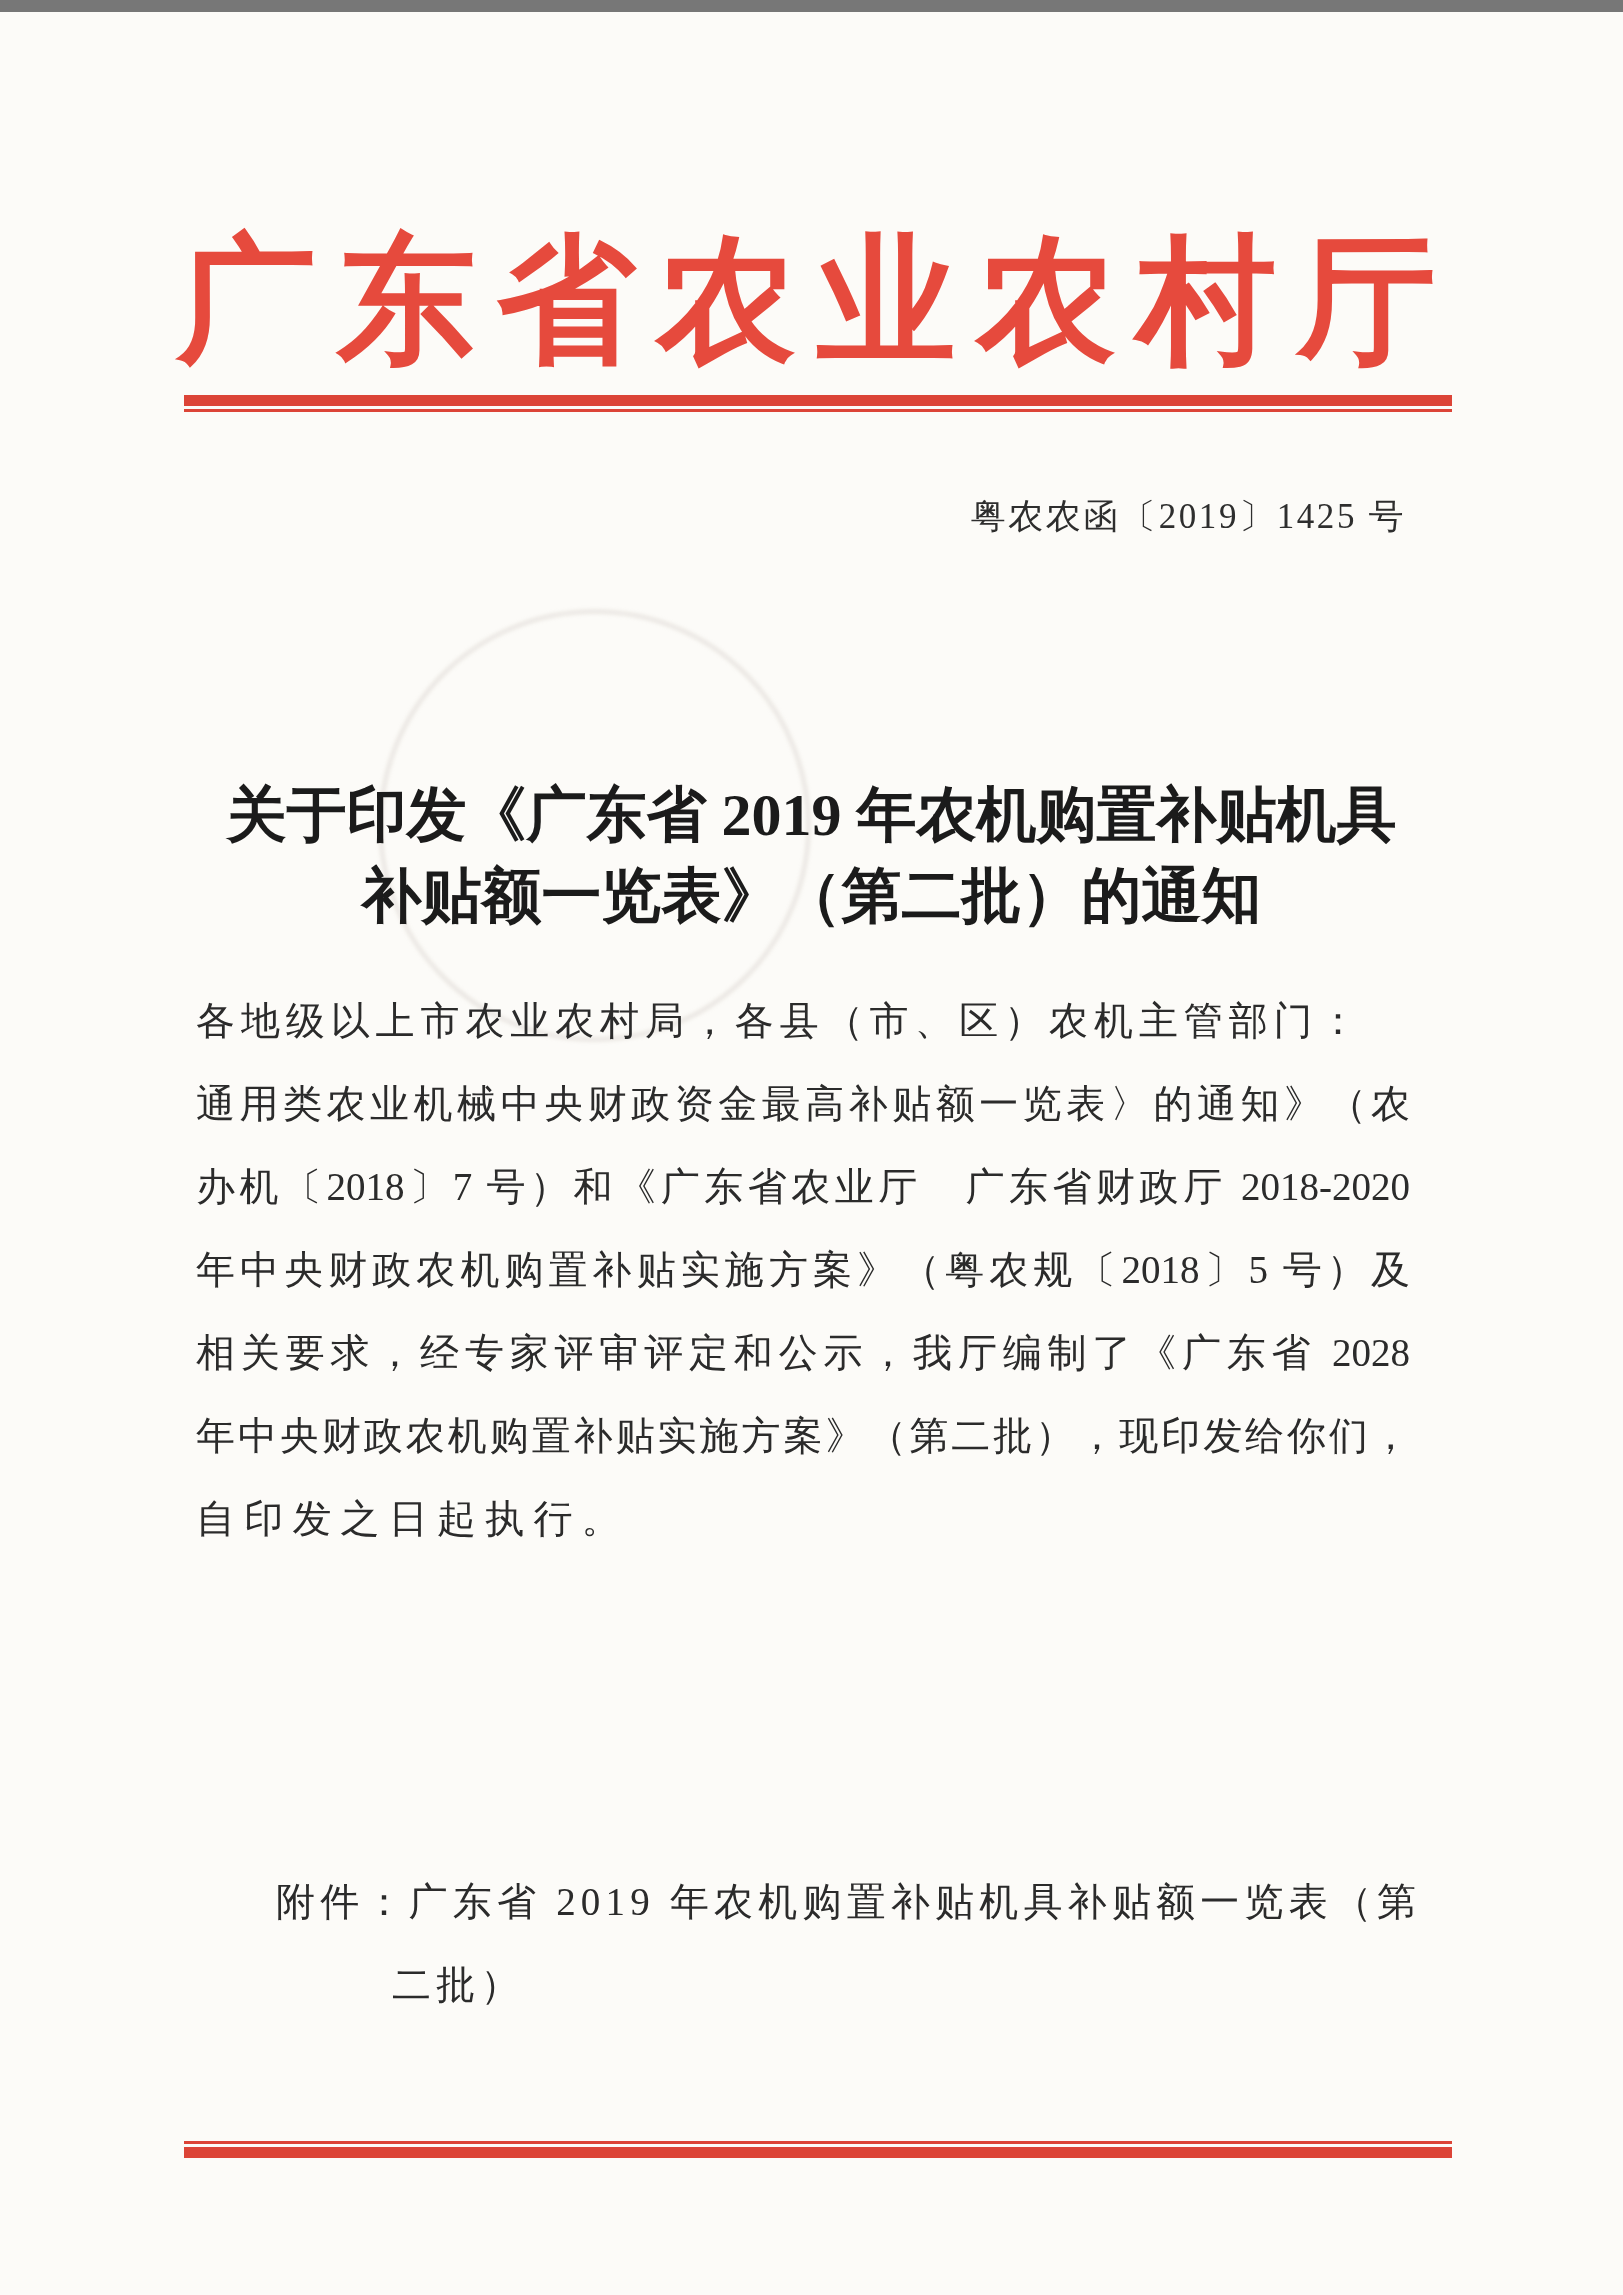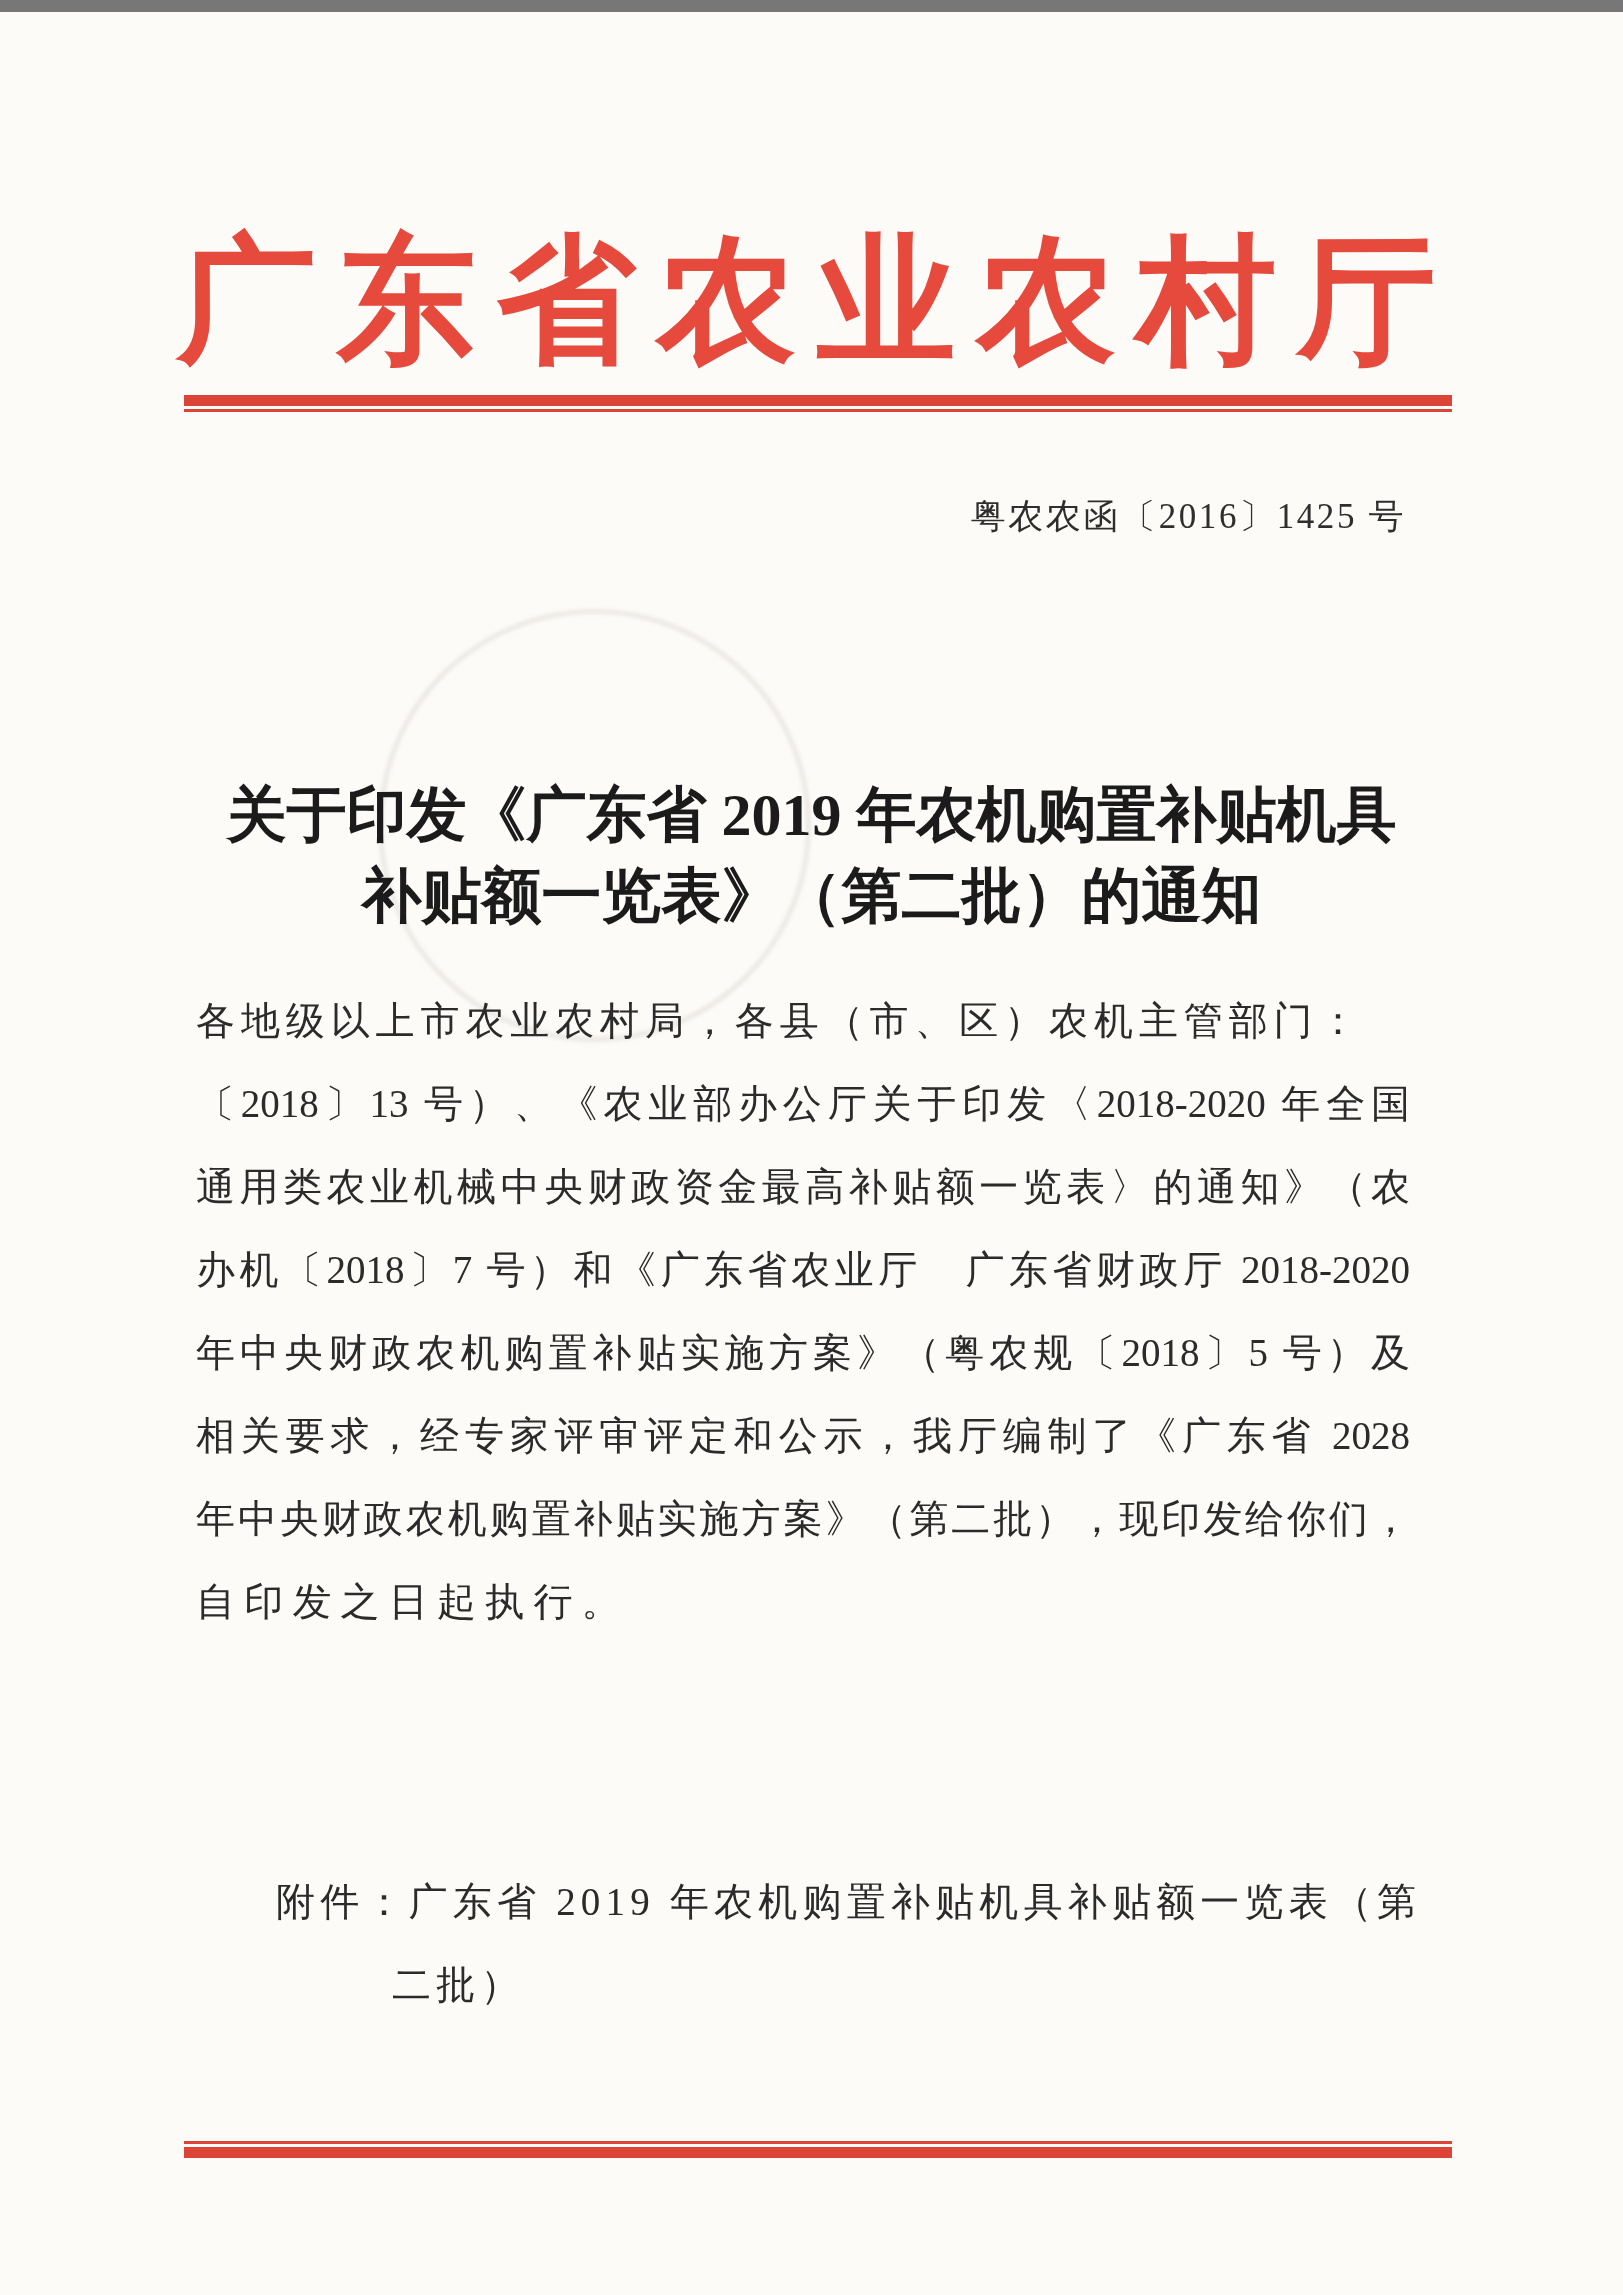--- a/index.html
+++ b/index.html
@@ -116,30 +116,29 @@
   <div class="seal-watermark"></div>
 
   <header class="letterhead">广东省农业农村厅</header>
 
   <div class="rule rule-top">
     <div class="bar-thick"></div>
     <div class="bar-gap"></div>
     <div class="bar-thin"></div>
   </div>
 
-  <div class="doc-number">粤农农函〔2016〕1425 号</div>
+  <div class="doc-number">粤农农函〔2019〕1425 号</div>
 
   <h1 class="doc-title">
     <span class="title-line">关于印发《广东省 2019 年农机购置补贴机具</span>
     <span class="title-line">补贴额一览表》（第二批）的通知</span>
   </h1>
 
   <div class="doc-body">
     <p class="line salutation">各地级以上市农业农村局，各县（市、区）农机主管部门：</p>
-    <p class="line just">〔2018〕13 号）、《农业部办公厅关于印发〈2018-2020 年全国</p>
     <p class="line just">通用类农业机械中央财政资金最高补贴额一览表〉的通知》（农</p>
     <p class="line just">办机〔2018〕7 号）和《广东省农业厅　广东省财政厅 2018-2020</p>
     <p class="line just">年中央财政农机购置补贴实施方案》（粤农规〔2018〕5 号）及</p>
     <p class="line just">相关要求，经专家评审评定和公示，我厅编制了《广东省 2028</p>
     <p class="line just">年中央财政农机购置补贴实施方案》（第二批），现印发给你们，</p>
     <p class="line last-line">自印发之日起执行。</p>
   </div>
 
   <div class="attachment">
     <p class="line att-line-1">附件：广东省 2019 年农机购置补贴机具补贴额一览表（第</p>

